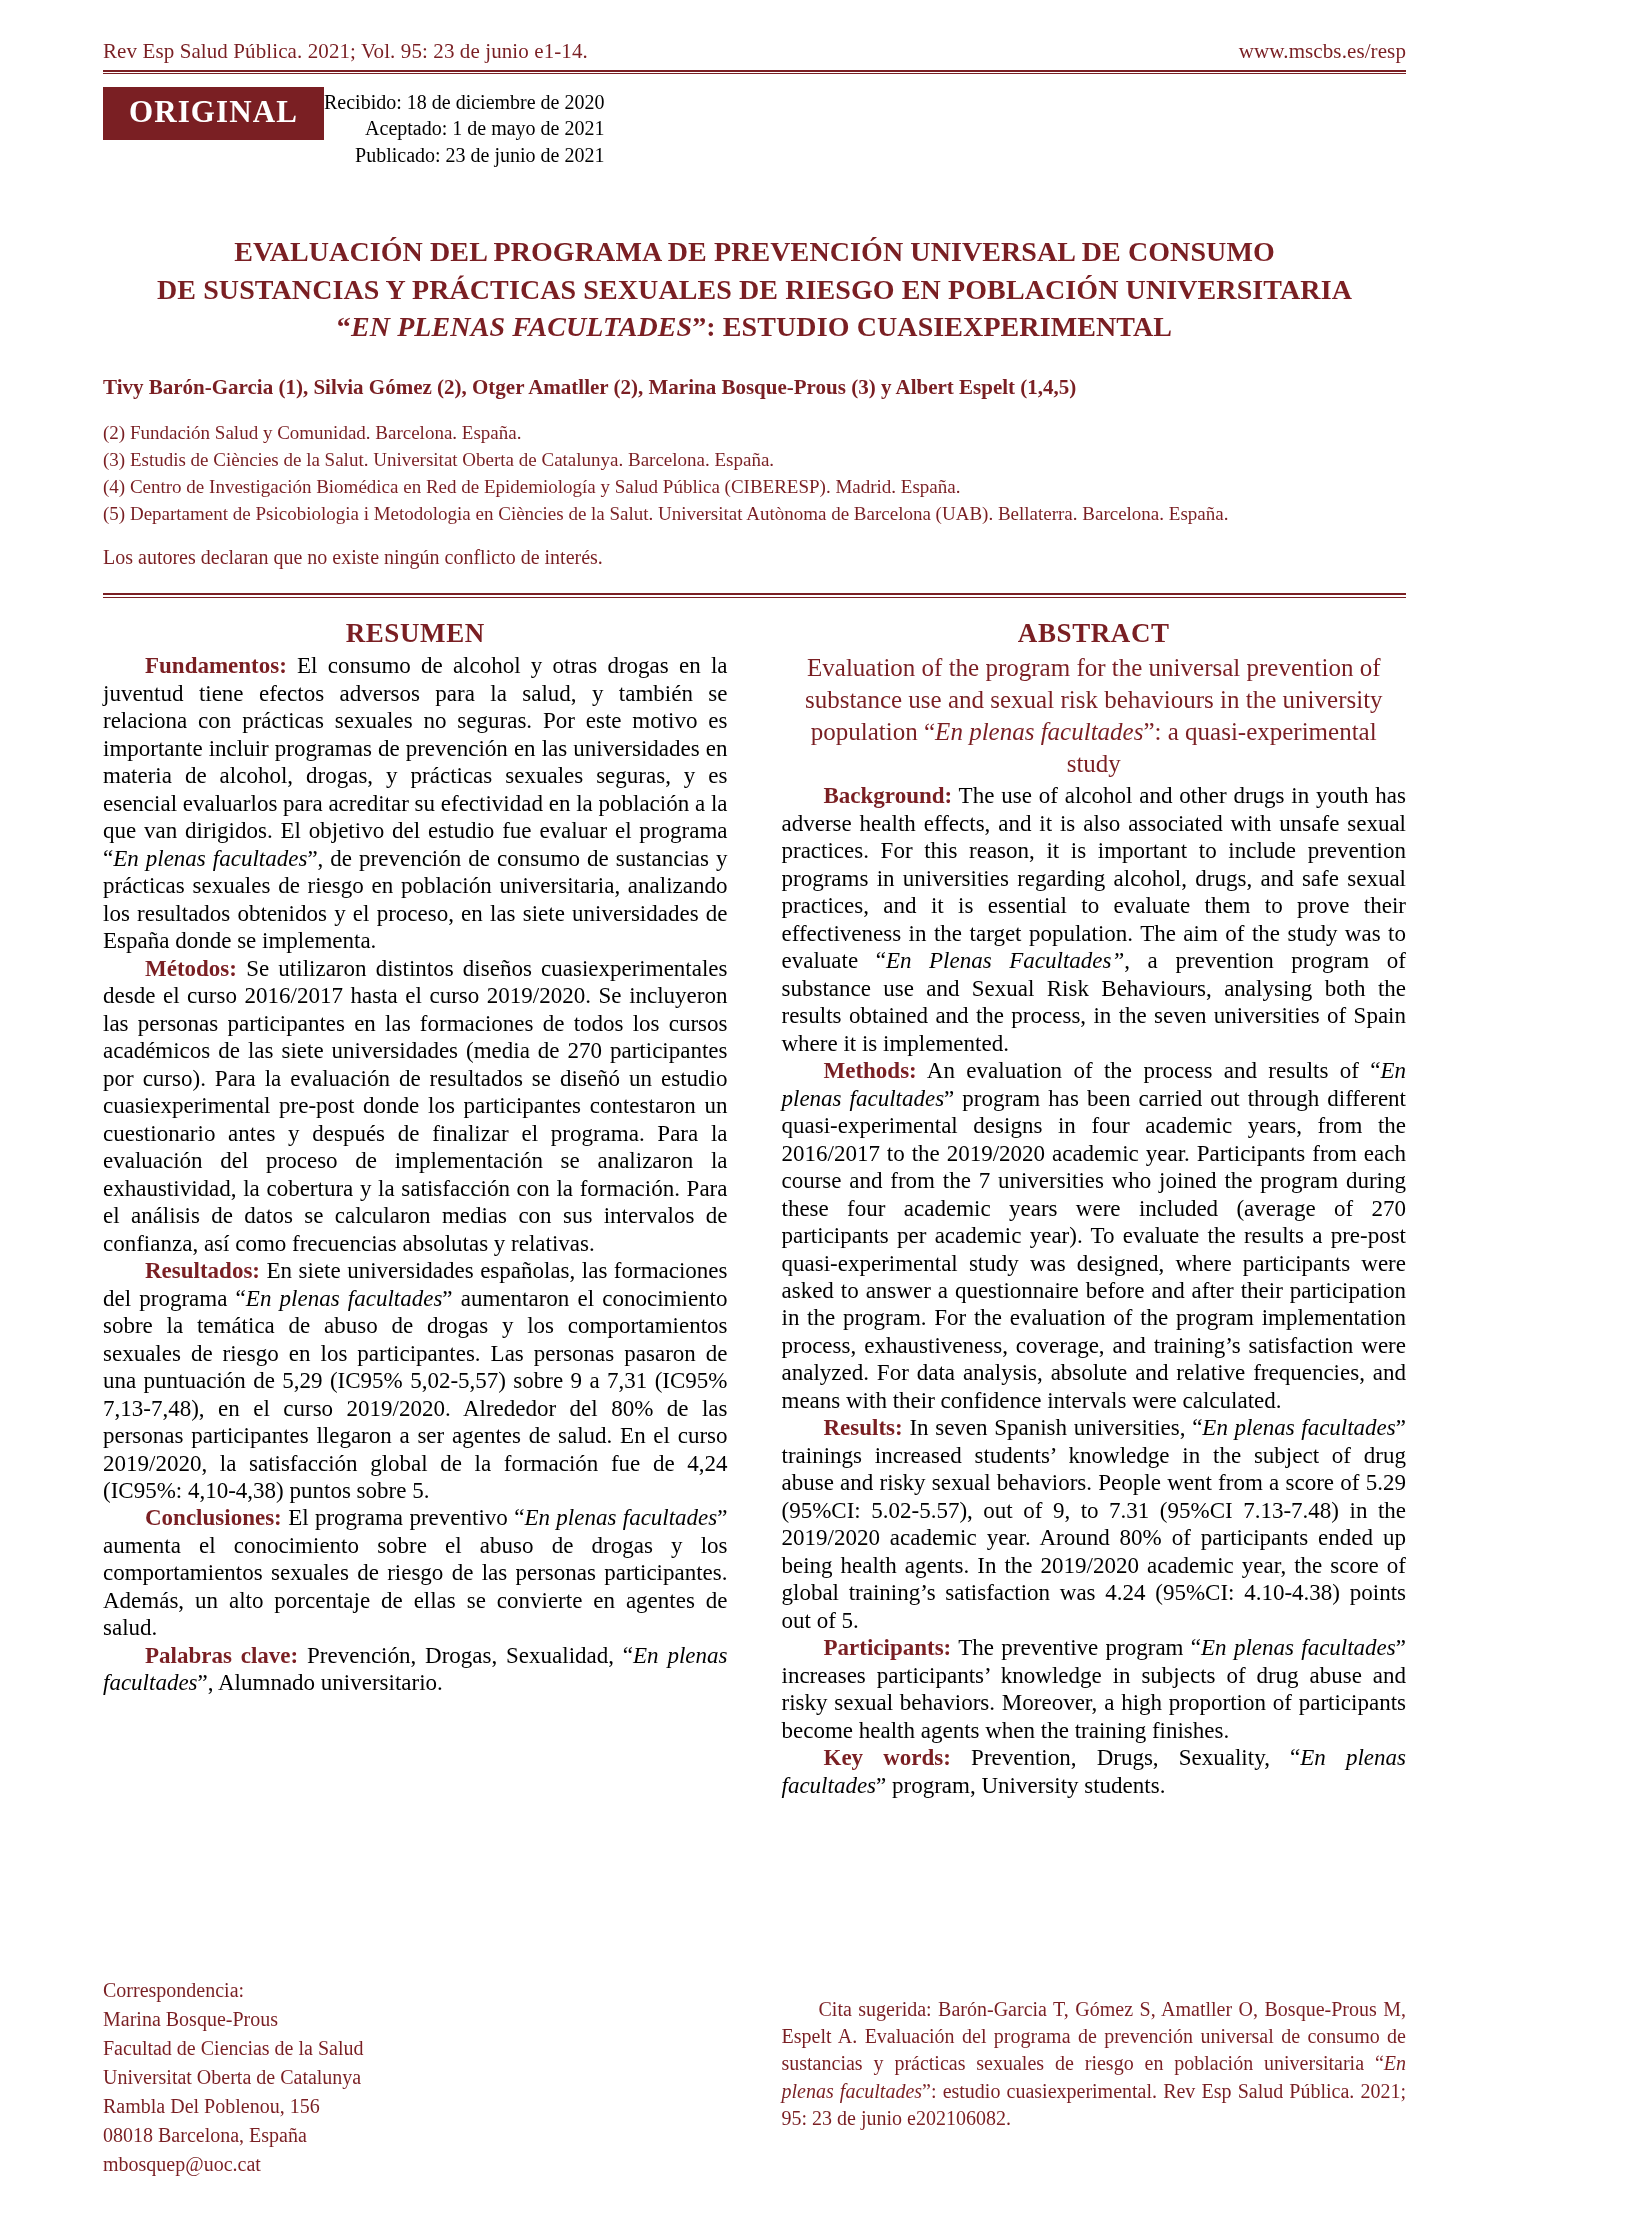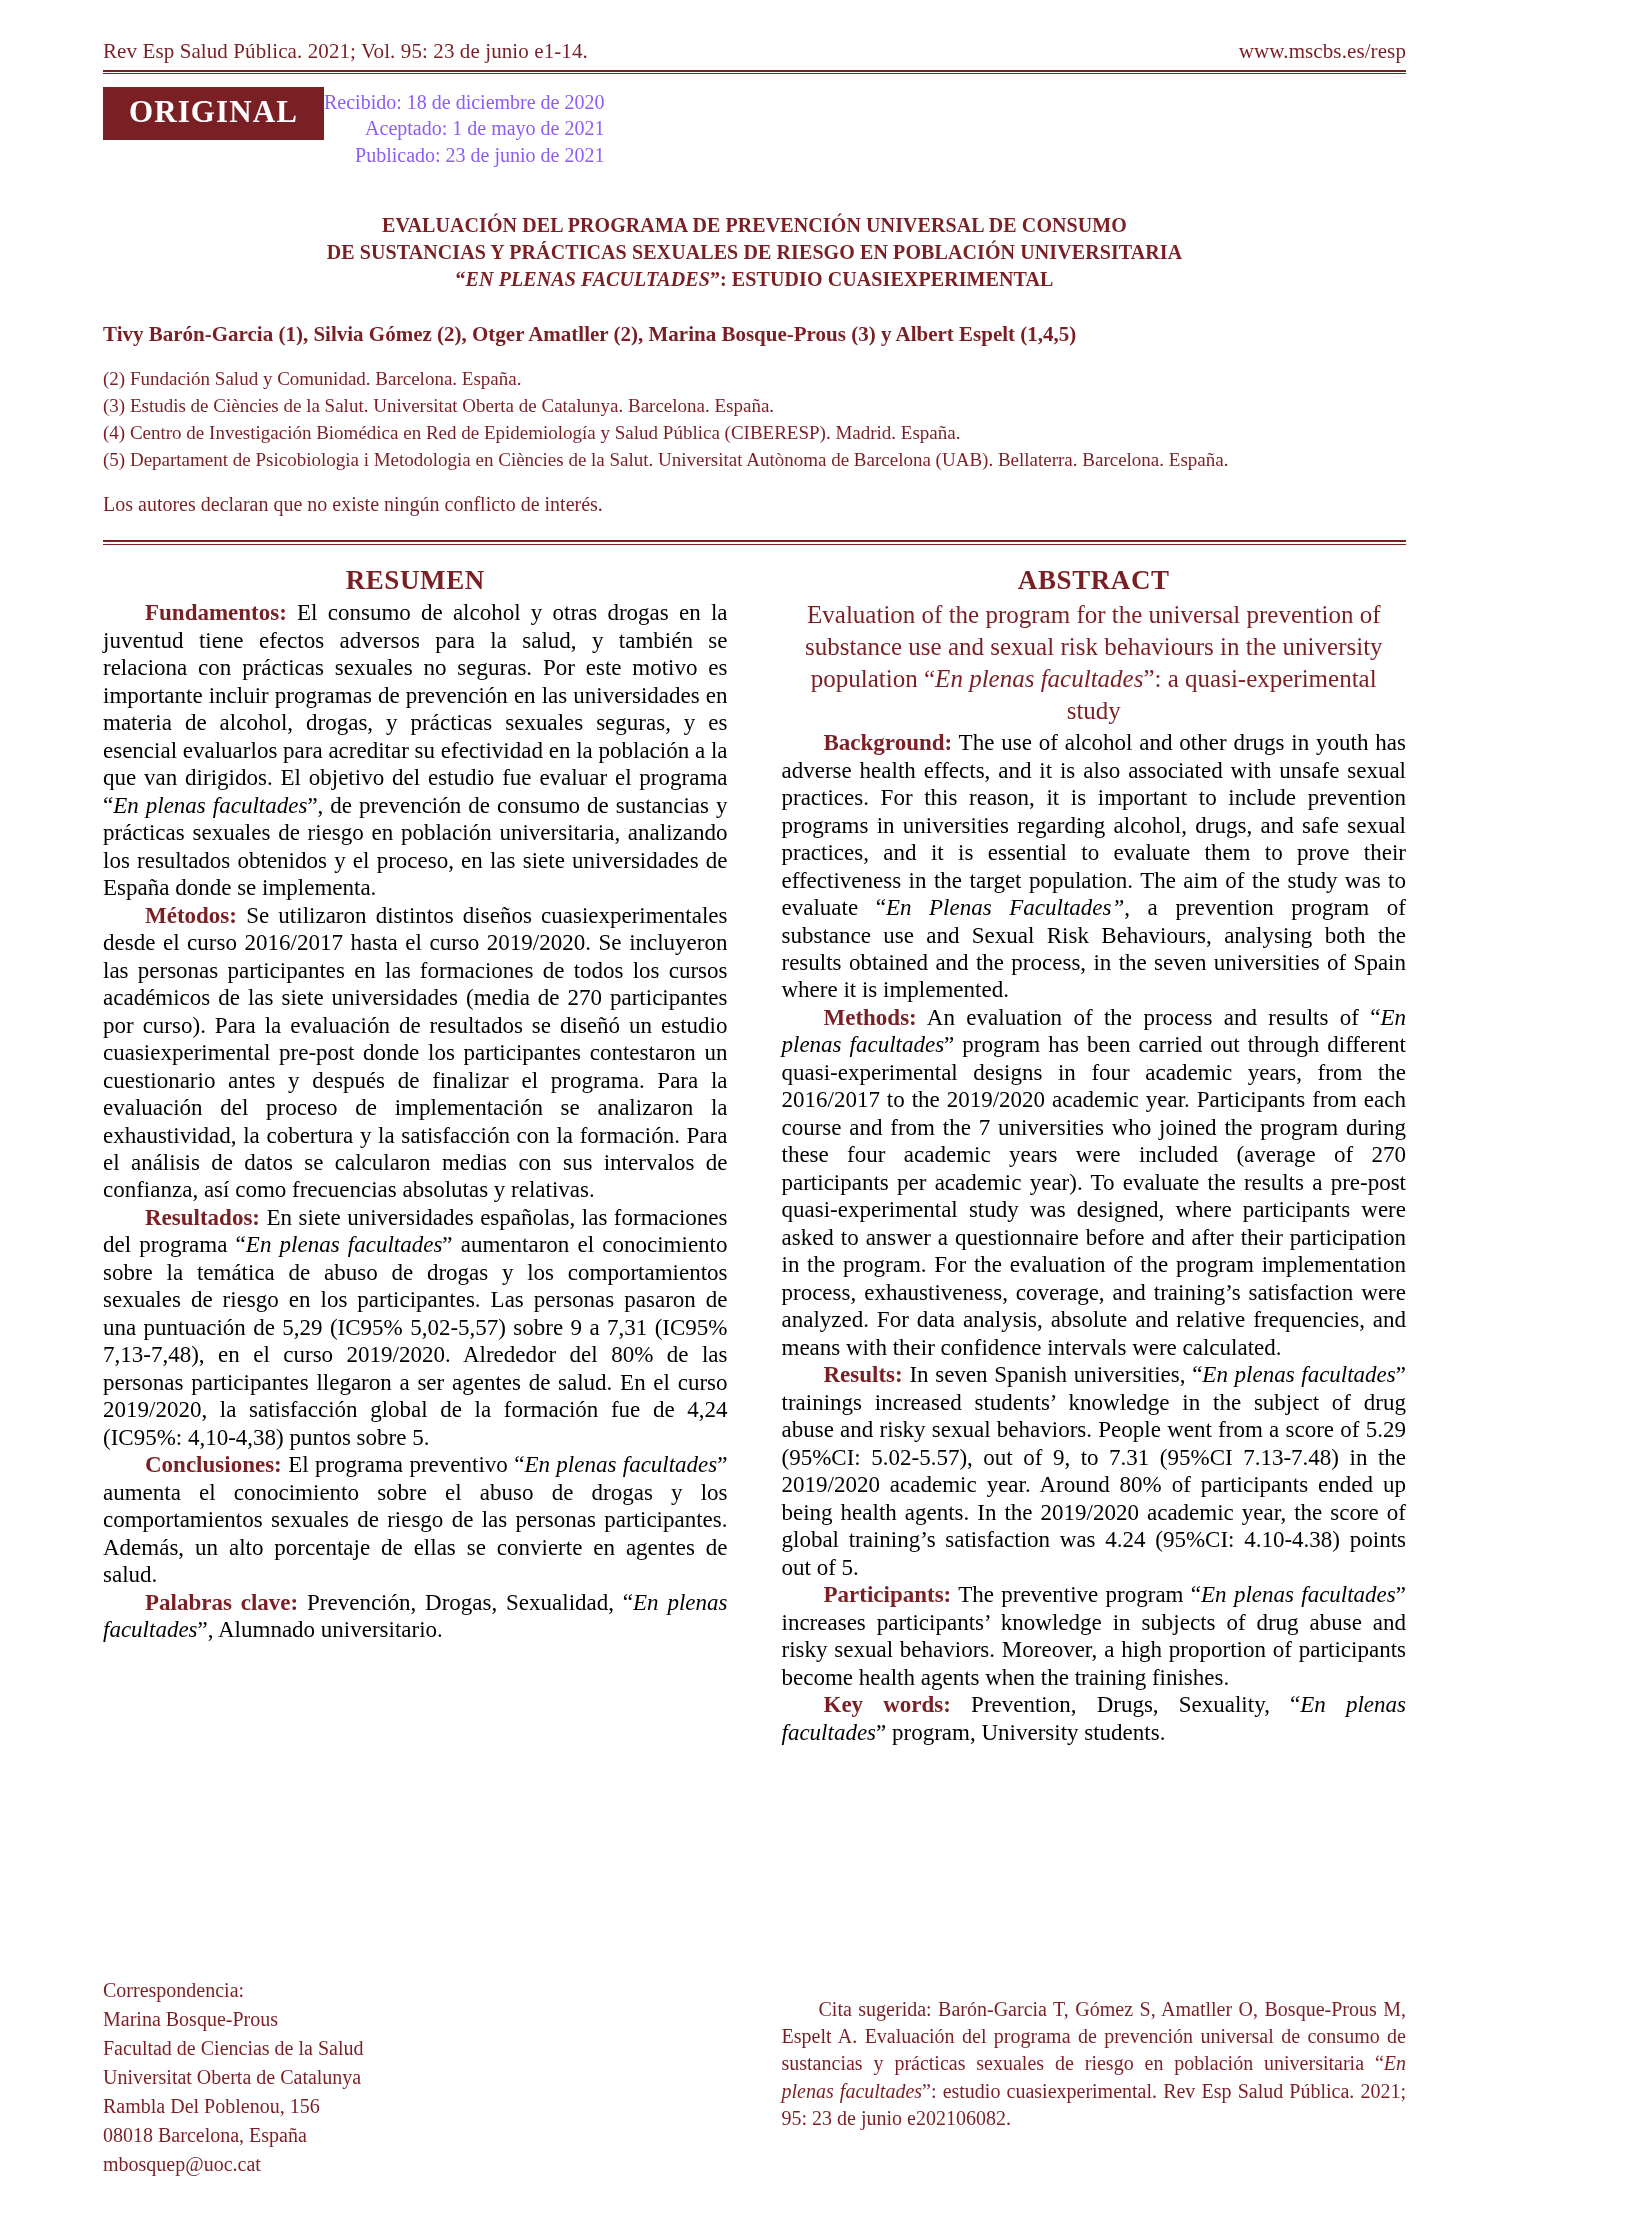--- a/index.html
+++ b/index.html
@@ -53,33 +53,33 @@
     background: #7a1f23;
     color: #ffffff;
     font-weight: bold;
     font-size: 31px;
     letter-spacing: 1.1px;
     padding: 9.2px 26px 11px 26px;
     line-height: 1.05;
   }
   .dates {
     text-align: right;
-    color: #8b5cf6;
+    color: #000000;
     font-size: 20px;
     line-height: 1.32;
     padding-top: 1.8px;
   }
 
   
   .title-block {
-    margin-top: 44px;
+    margin-top: 65px;
     text-align: center;
     color: #7a1f23;
     font-weight: bold;
-    font-size: 20px;
+    font-size: 28px;
     line-height: 1.34;
     letter-spacing: 0.1px;
   }
   .title-block .ital { font-style: italic; }
 
   
   .authors {
     margin-top: 28px;
     color: #7a1f23;
     font-weight: bold;

